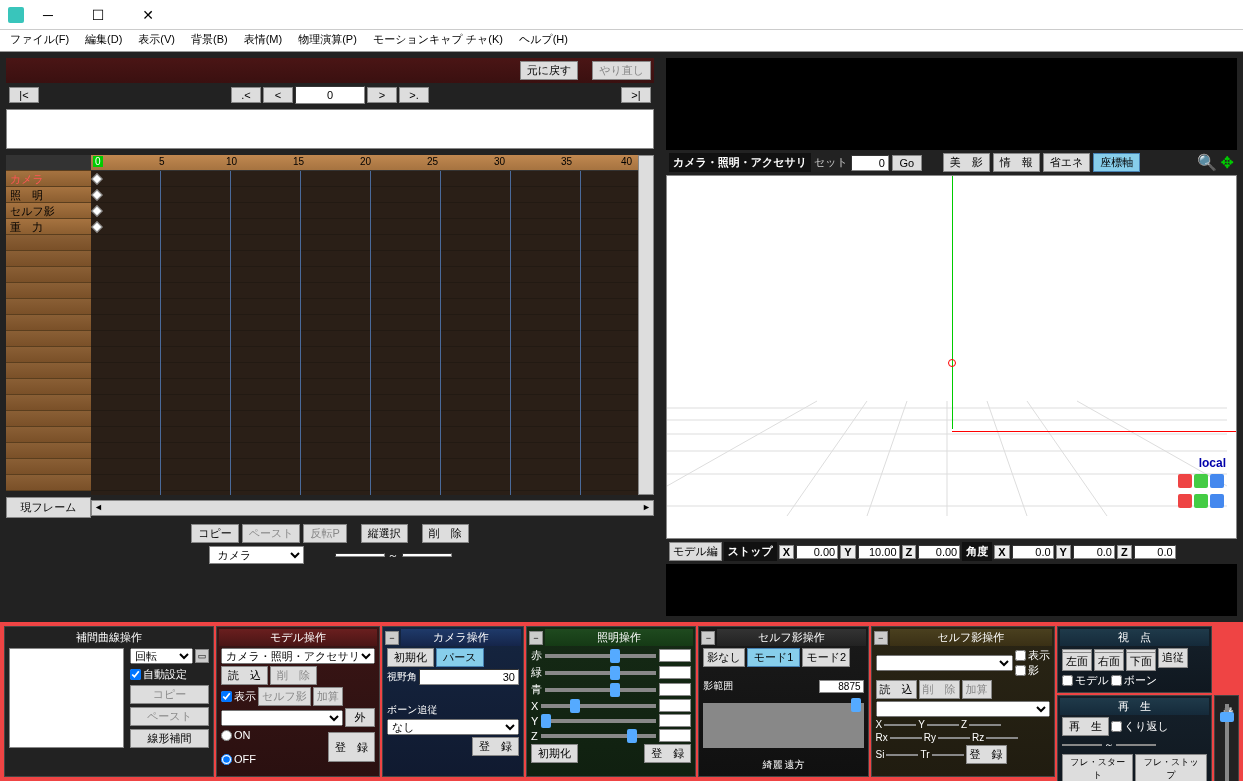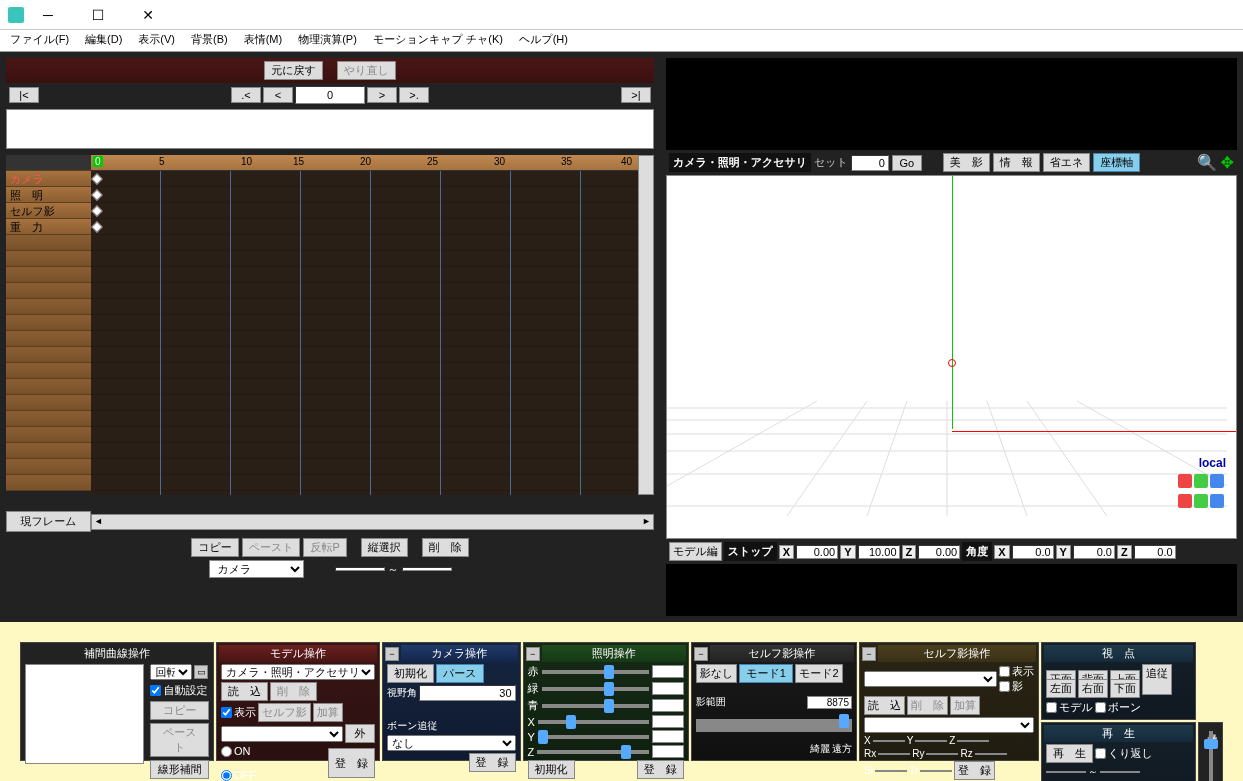--- a/index.html
+++ b/index.html
@@ -10,38 +10,38 @@
 .titlebar .winbtns{display:flex;gap:18px}
 .titlebar .winbtn{width:32px;height:24px;display:flex;align-items:center;justify-content:center;font-size:14px;cursor:default}
 .menubar{height:22px;background:#fff;display:flex;align-items:flex-start;padding:0 4px;border-bottom:1px solid #999;gap:4px}
 .menubar span{padding:2px 6px;cursor:default}
 .main{display:flex;height:570px;background:#000}
 .left-col{width:660px;background:#222;padding:6px;display:flex;flex-direction:column}
 .panel-h{background:linear-gradient(#5a1f1f,#4a1515);color:#fff;text-align:center;padding:2px;border:1px solid #333}
 .btn{background:#ddd;border:1px solid #888;padding:1px 6px;min-width:40px;text-align:center;cursor:default;font-size:11px}
 .btn.dis{color:#888}
 .btn.sm{min-width:30px;padding:1px 3px}
-.row-c{display:flex;justify-content:center;gap:14px;padding:3px;background:linear-gradient(#4a1515,#3a1010)}
+.row-c{display:flex;justify-content:flex-end;gap:14px;padding:3px;background:linear-gradient(#4a1515,#3a1010)}
 .frame-ops{display:flex;align-items:center;justify-content:space-between;background:#222;padding:3px}
 .frame-ops .mid{display:flex;gap:2px;align-items:center}
 .frame-input{width:70px;background:#fff;text-align:center;padding:2px;border:1px inset #888}
 .white-strip{background:#fff;height:40px;border:1px solid #888;margin-top:2px}
 .timeline{display:flex;margin-top:6px;height:340px}
 .tl-names{width:85px;background:#222}
 .tl-name{height:16px;background:linear-gradient(#a67340,#8c5e30);color:#000;padding:1px 4px;border-bottom:1px solid #5a3e1e;font-size:11px}
 .tl-name.sel{color:#f55}
 .tl-name.empty{background:linear-gradient(#8a5f35,#7a5028)}
 .tl-grid{flex:1;position:relative;background:#1a1410;overflow:hidden}
 .tl-ruler{height:16px;background:linear-gradient(#c08850,#a67340);position:relative;border-bottom:1px solid #333}
 .tl-tick{position:absolute;top:1px;font-size:10px;color:#000}
 .tl-body{position:relative;height:calc(100% - 16px);background:repeating-linear-gradient(to bottom,#2a1f17 0,#2a1f17 15px,#221a13 15px,#221a13 16px),repeating-linear-gradient(to right,transparent 0,transparent 13px,#3a2f27 13px,#3a2f27 14px)}
 .tl-body::before{content:"";position:absolute;inset:0;background:repeating-linear-gradient(to right,transparent 0,transparent 69px,#4a6a9a 69px,#4a6a9a 70px)}
 .tl-key{position:absolute;width:8px;height:8px;background:#fff;transform:rotate(45deg);border:1px solid #888}
 .tl-scroll{width:16px;background:#ddd;border:1px solid #888}
-.tl-bottom{display:flex;margin-top:16px;align-items:center}
+.tl-bottom{display:flex;margin-top:2px;align-items:center}
 .tl-bottom .lbl{background:#ddd;padding:2px 4px;border:1px solid #888;width:85px;text-align:center}
 .tl-bottom .hscroll{flex:1;height:16px;background:#ddd;border:1px solid #888;position:relative}
 .tl-bottom .hscroll::before{content:"◄";position:absolute;left:2px;top:1px;font-size:9px}
 .tl-bottom .hscroll::after{content:"►";position:absolute;right:2px;top:1px;font-size:9px}
 .edit-btns{margin-top:6px;display:flex;flex-direction:column;align-items:center;gap:3px}
 .edit-btns .r{display:flex;gap:3px;align-items:center}
 .sel-box{background:#fff;border:1px solid #888;padding:1px 4px;min-width:80px}
 .right-col{flex:1;background:#222;padding:6px;display:flex;flex-direction:column}
 .view3d-top{height:92px;background:#000}
 .view3d-bar{display:flex;align-items:center;gap:3px;background:#222;padding:3px}
@@ -52,21 +52,21 @@
 .axis-y{position:absolute;left:50%;top:0;bottom:30%;width:1px;background:#0c0}
 .axis-x{position:absolute;left:50%;right:0;bottom:30%;height:1px;background:#f00}
 .center-dot{position:absolute;left:50%;bottom:50%;width:8px;height:8px;border:1px solid #f00;border-radius:50%;transform:translate(-50%,50%)}
 .local-lbl{position:absolute;right:10px;bottom:68px;color:#00a;font-weight:bold;font-size:12px}
 .gizmo{position:absolute;right:8px;width:50px;height:16px;display:flex;gap:2px}
 .gizmo span{width:14px;height:14px;border-radius:2px}
 .coord-bar{display:flex;align-items:center;gap:2px;background:#222;padding:3px;font-size:10px}
 .coord-bar .ax{background:#eee;border:1px solid #888;padding:0 3px;font-weight:bold}
 .coord-bar .val{background:#fff;border:1px inset #888;padding:0 2px;min-width:42px;text-align:right}
 .view3d-bot{height:52px;background:#000}
-.bottom{display:flex;height:159px;background:#fef9c3;padding:20px;gap:2px}
+.bottom{display:flex;height:159px;background:#ef4444;padding:4px;gap:2px}
 .bp{border:1px solid #444;background:#222;padding:2px;display:flex;flex-direction:column}
 .bp-h{text-align:center;color:#fff;padding:1px;font-size:11px}
 .bp .body{flex:1;display:flex;flex-direction:column;gap:2px;padding:2px}
 .bp .r{display:flex;gap:2px;align-items:center}
 .bp-curve{width:210px}
 .curve-box{background:#fff;width:120px;height:100px;border:1px solid #888}
 .bp-model{width:164px;background:linear-gradient(#3a1515,#2a1010)}
 .bp-model .bp-h{background:linear-gradient(#6a1f1f,#4a1515)}
 .bp-cam{width:150px;background:linear-gradient(#152540,#101a30)}
 .bp-cam .bp-h{background:linear-gradient(#1f3a6a,#15254a)}
@@ -152,21 +152,21 @@
           <div class="tl-name empty"></div>
           <div class="tl-name empty"></div>
           <div class="tl-name empty"></div>
           <div class="tl-name empty"></div>
           <div class="tl-name empty"></div>
       </div>
       <div class="tl-grid">
         <div class="tl-ruler">
           <span class="tl-tick" style="left:2px;background:#0c0;color:#fff;padding:0 2px">0</span>
           <span class="tl-tick" style="left:68px">5</span>
-          <span class="tl-tick" style="left:150px">10</span>
+          <span class="tl-tick" style="left:135px">10</span>
           <span class="tl-tick" style="left:202px">15</span>
           <span class="tl-tick" style="left:269px">20</span>
           <span class="tl-tick" style="left:336px">25</span>
           <span class="tl-tick" style="left:403px">30</span>
           <span class="tl-tick" style="left:470px">35</span>
           <span class="tl-tick" style="left:530px">40</span>
         </div>
         <div class="tl-body">
           <div class="tl-key" style="left:2px;top:4px"></div>
           <div class="tl-key" style="left:2px;top:20px"></div>
@@ -271,21 +271,21 @@
   </div>
 </div>
 
 <div class="bottom">
   <div class="bp bp-curve">
     <div class="bp-h">補間曲線操作</div>
     <div class="body" style="flex-direction:row">
       <div class="curve-box"></div>
       <div style="display:flex;flex-direction:column;gap:3px;padding-left:4px">
         <div class="r">
-            <select style="width:42px"><option>回転</option></select>
+            <select style="width:63px"><option>回転</option></select>
             <div class="sq-btn">▭</div>
           </div>
         <label class="chk">
             <input type="checkbox" checked="" style="">
             <span>自動設定</span>
           </label>
         <div class="btn dis">コピー</div>
         <div class="btn dis">ペースト</div>
         <div class="btn">線形補間</div>
       </div>
@@ -418,21 +418,21 @@
         </div>
       <div style="height:8px"></div>
       <div class="r">
           <span class="lbl-w">影範囲</span>
           <div style="flex:1"></div>
           <div class="mini-num" style="min-width:45px">8875</div>
         </div>
       <div class="slider" style="margin:8px 0">
           <div class="thumb" style="left:92%"></div>
         </div>
-      <div class="r" style="justify-content:flex-end">
+      <div class="r" style="justify-content:center">
           <span class="lbl-w">綺麗</span>
           <span class="lbl-w">遠方</span>
         </div>
     </div>
   </div>
 
   <div class="bp bp-acc">
     <div class="r">
         <div class="sq-btn">−</div>
         <div class="bp-h" style="flex:1">セルフ影操作</div>
@@ -484,21 +484,21 @@
   </div>
 
   <div style="display:flex;flex-direction:column;gap:2px;flex:1">
     <div class="bp bp-view" style="flex:0 0 auto">
       <div class="bp-h">視　点</div>
       <div class="body">
         <div class="r">
             <div class="btn sm">正面</div>
             <div class="btn sm">背面</div>
             <div class="btn sm">上面</div>
-            <div class="btn sm" style="height:31px">追従</div>
+            <div class="btn sm" style="height:20px">追従</div>
           </div>
         <div class="r" style="margin-top:-18px">
             <div class="btn sm">左面</div>
             <div class="btn sm">右面</div>
             <div class="btn sm">下面</div>
           </div>
         <div class="r">
             <label class="chk">
               <input type="checkbox" style="">
               <span>モデル</span>

